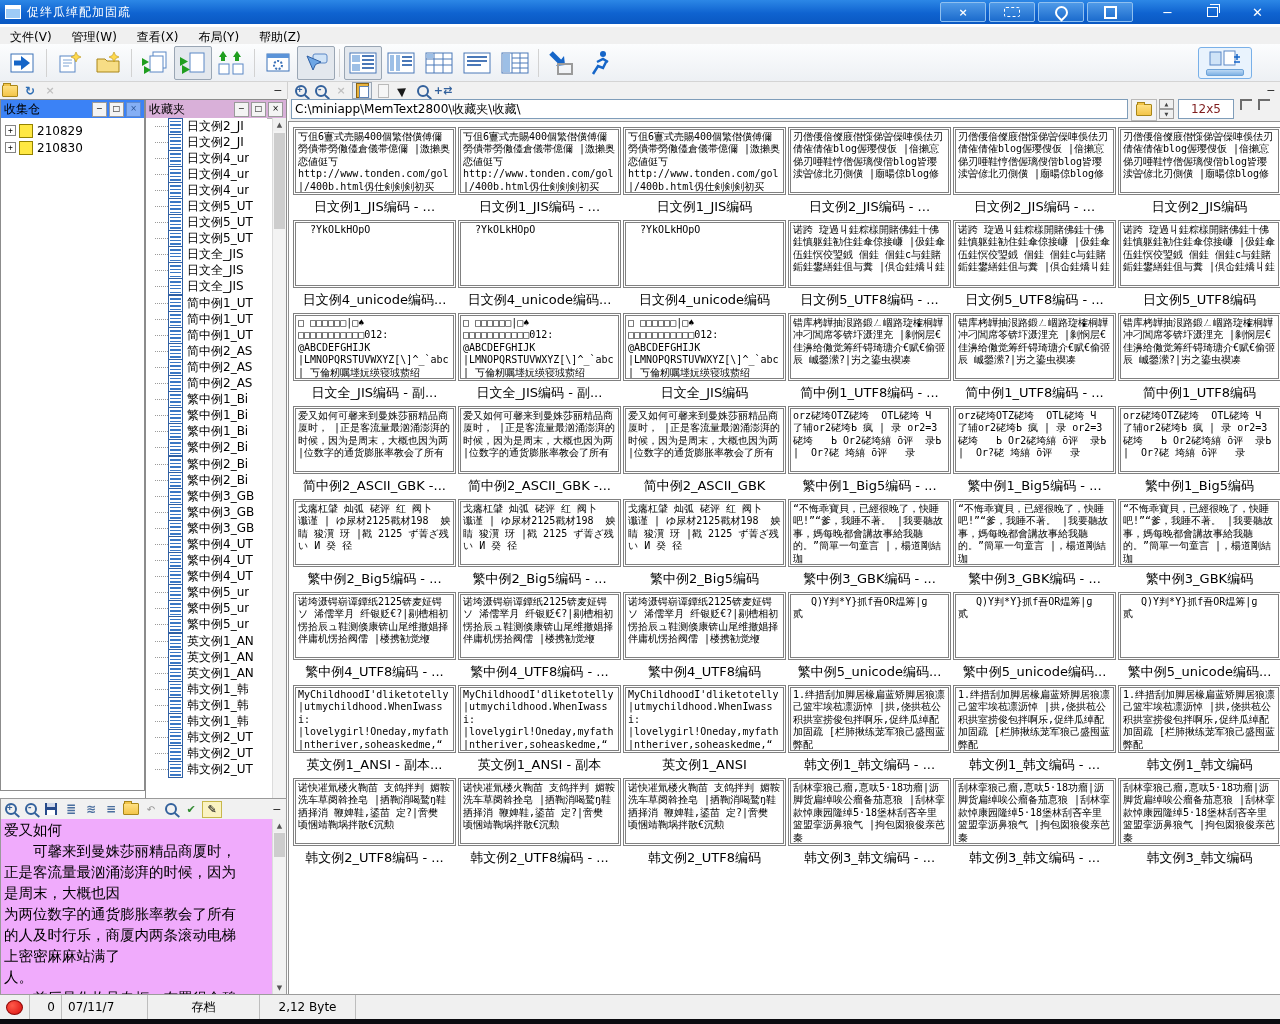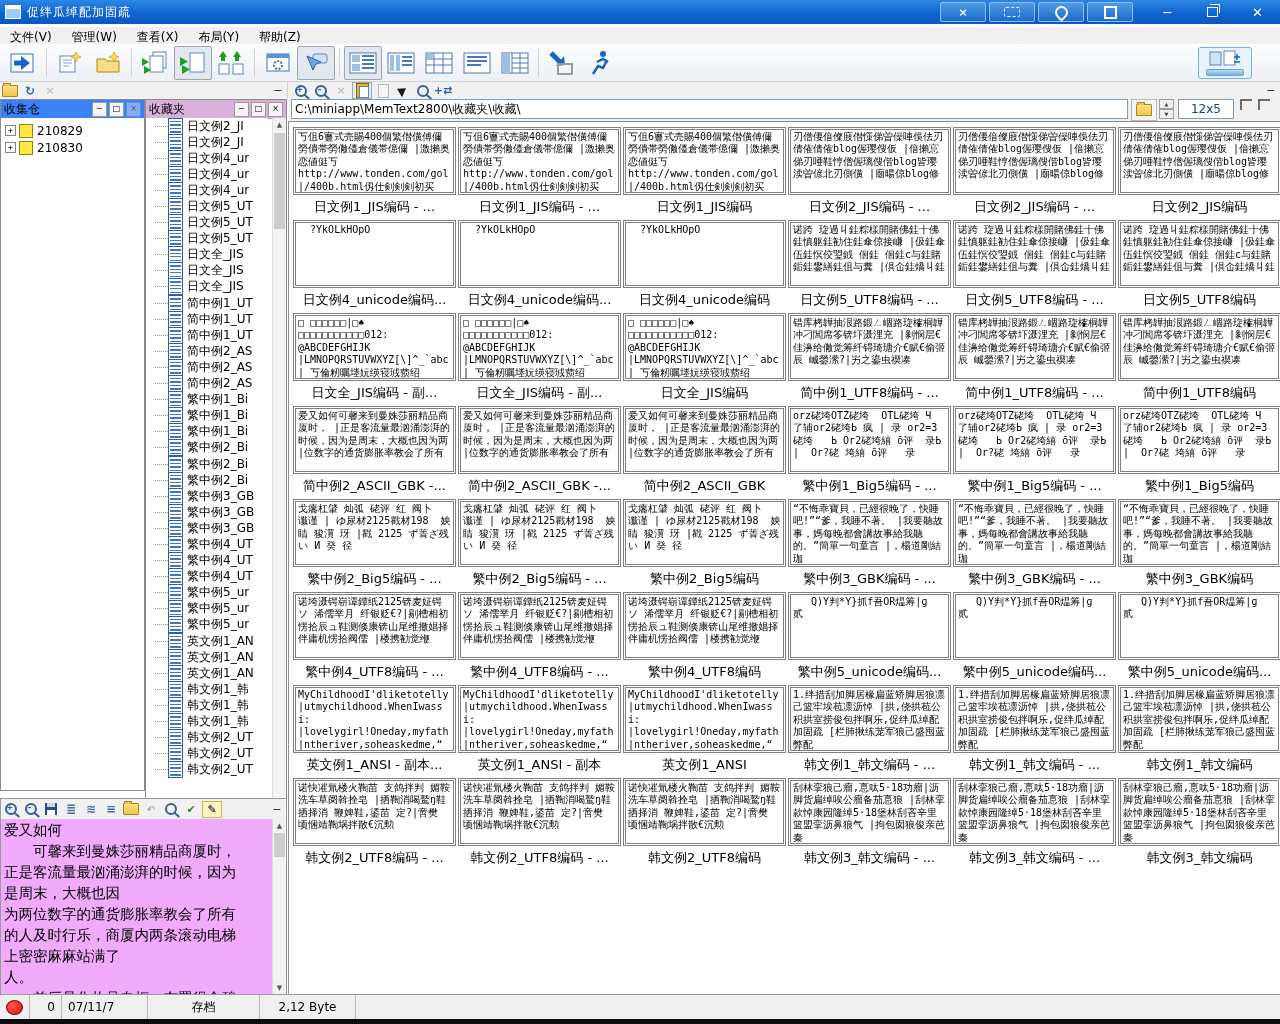--- a/index.html
+++ b/index.html
@@ -81,21 +81,21 @@
   .sb-thumb{background:#cdcdcd}
   
   .viewer-body{position:absolute;left:0;right:14px;top:20px;bottom:0;background:#f0abfc;overflow:hidden;
     padding:1px 2px 0 3px;font-size:14.5px;line-height:21px;white-space:pre-wrap;word-break:break-all}
   
   .addr-row{position:absolute;left:289px;top:99px;right:0;height:22px;background:#f1f1f1;display:flex;align-items:flex-start}
   .addr-input{flex:1;height:18px;border:1px solid #7f9db9;background:#fff;font:12px "DejaVu Sans",sans-serif;padding:0 3px;margin-left:2px}
   .addr-btn{width:24px;height:20px;display:flex;align-items:center;justify-content:center;border:1px solid #b9b9b9;background:#f4f4f4;margin-left:3px}
   .spin{width:15px;height:20px;display:flex;flex-direction:column;margin-left:2px}
   .spin div{flex:1;border:1px solid #9f9f9f;background:#f0f0f0;font-size:5px;display:flex;align-items:center;justify-content:center;color:#444}
-  .gridsize{width:54px;height:18px;border:1px solid #7f9db9;background:#fff;color:#0c4a6e;
+  .gridsize{width:54px;height:18px;border:1px solid #7f9db9;background:#fff;color:#7f1d1d;
     display:flex;align-items:center;justify-content:center;margin-left:4px;font-size:12px}
   .flagx{width:10px;height:9px;border-top:2px solid #6d6d6d;border-left:2px solid #6d6d6d;margin-left:6px}
   
   .main-area{position:absolute;left:288px;top:121px;right:0;bottom:29px;background:#fff;
     border-top:1px solid #909090;border-left:1px solid #909090;overflow:hidden}
   .card-grid{display:grid;grid-template-columns:repeat(6,165px);grid-auto-rows:93px;padding:5px 0 0 4px}
   .card{width:163px}
   .card-preview{height:60px;border:3px double #808080;background:#fff;overflow:hidden;padding:1px 2px;
     font:10px/12.4px "DejaVu Sans Mono",monospace;white-space:pre-wrap;word-break:break-all;color:#000}
   .card-caption{height:20px;font-size:13px;text-align:center;padding-top:3px;white-space:nowrap;overflow:hidden}

